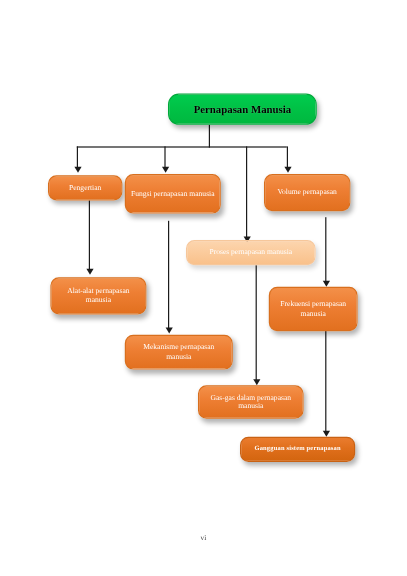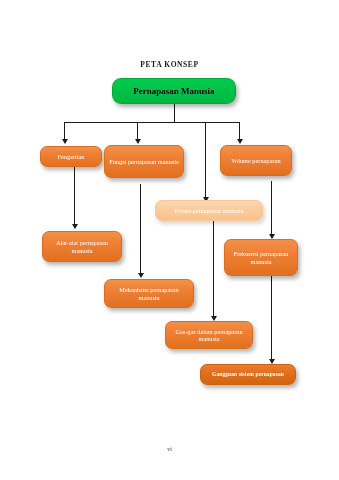--- a/index.html
+++ b/index.html
@@ -53,20 +53,21 @@
   }
 
   .node-root {
     background: linear-gradient(180deg, #00cc4e 0%, #00c246 45%, #00b83f 100%);
     border: 1px solid #00a83a;
     border-radius: 9px;
     font-weight: bold;
     font-size: 9px;
     color: #000000;
     text-shadow: 0 0 1px rgba(255,255,255,0.35);
+    margin-left: 28px;
   }
 
   .node-orange {
     background: linear-gradient(180deg, #f39049 0%, #ee7f34 40%, #e2701f 100%);
     border: 1px solid #d86f1e;
     font-size: 6.3px;
   }
 
   .node-orange-dark {
     background: linear-gradient(180deg, #ea7c2e 0%, #e06f1c 45%, #d3650f 100%);
@@ -113,21 +114,20 @@
     font-family: "Liberation Serif", serif;
     font-size: 6px;
     color: #3a3a3a;
   }
 </style>
 </head>
 <body>
 
 <div id="page">
 
-  <div class="doc-title">PETA KONSEP</div>
 
   <div class="conn vline" style="left:173.5px; top:104px; height:19px;"></div>
 
   <div class="conn hline" style="left:64px; top:122px; width:175px;"></div>
 
   <div class="conn vline" style="left:64px; top:122px; height:18px;"></div>
   <div class="arrow" style="left:61.5px; top:139px;"></div>
 
   <div class="conn vline" style="left:137px; top:122px; height:18px;"></div>
   <div class="arrow" style="left:134.5px; top:139px;"></div>

